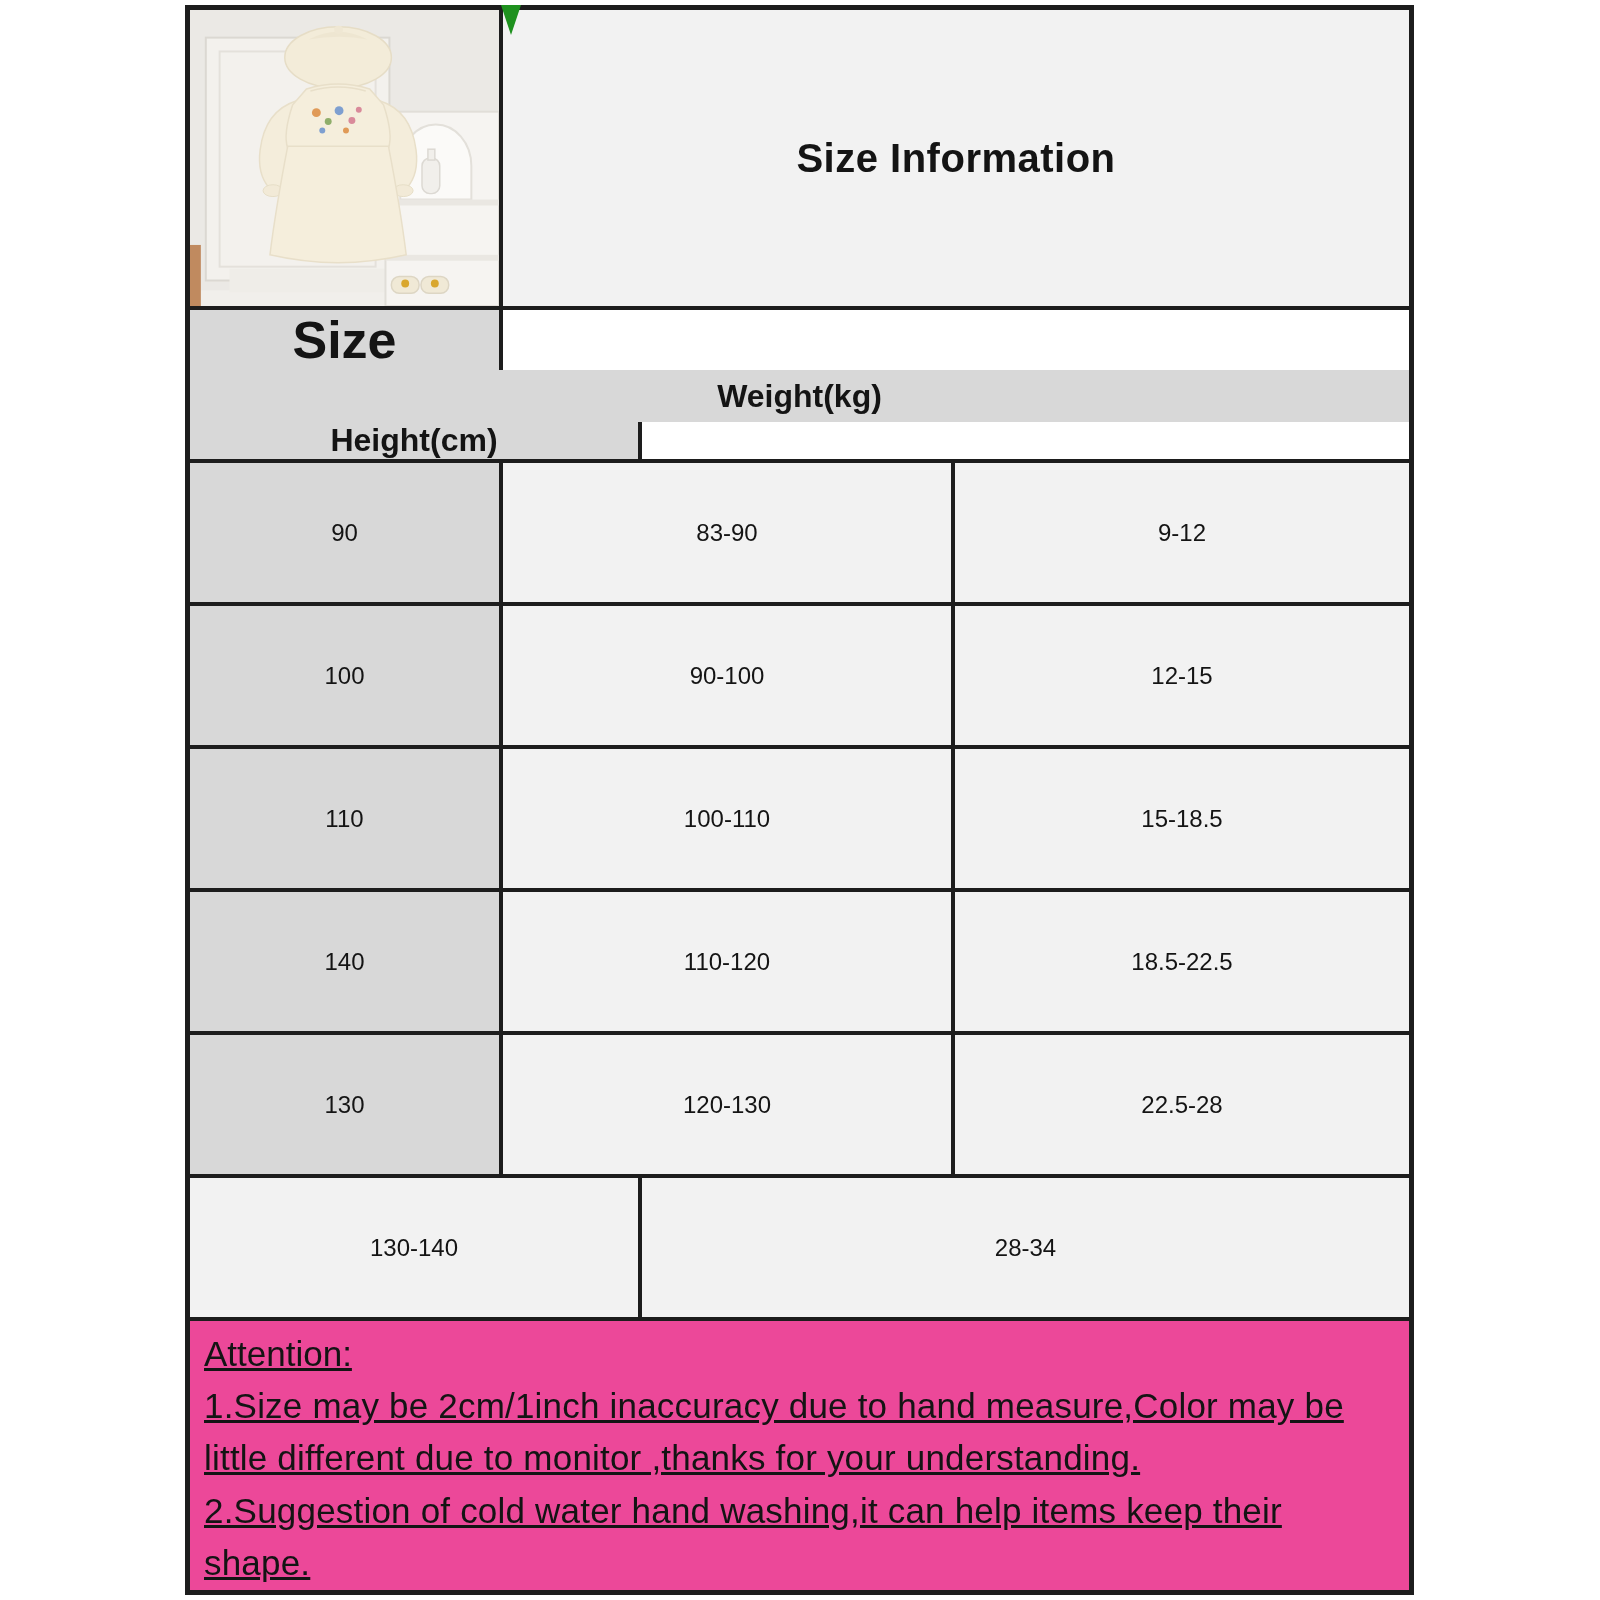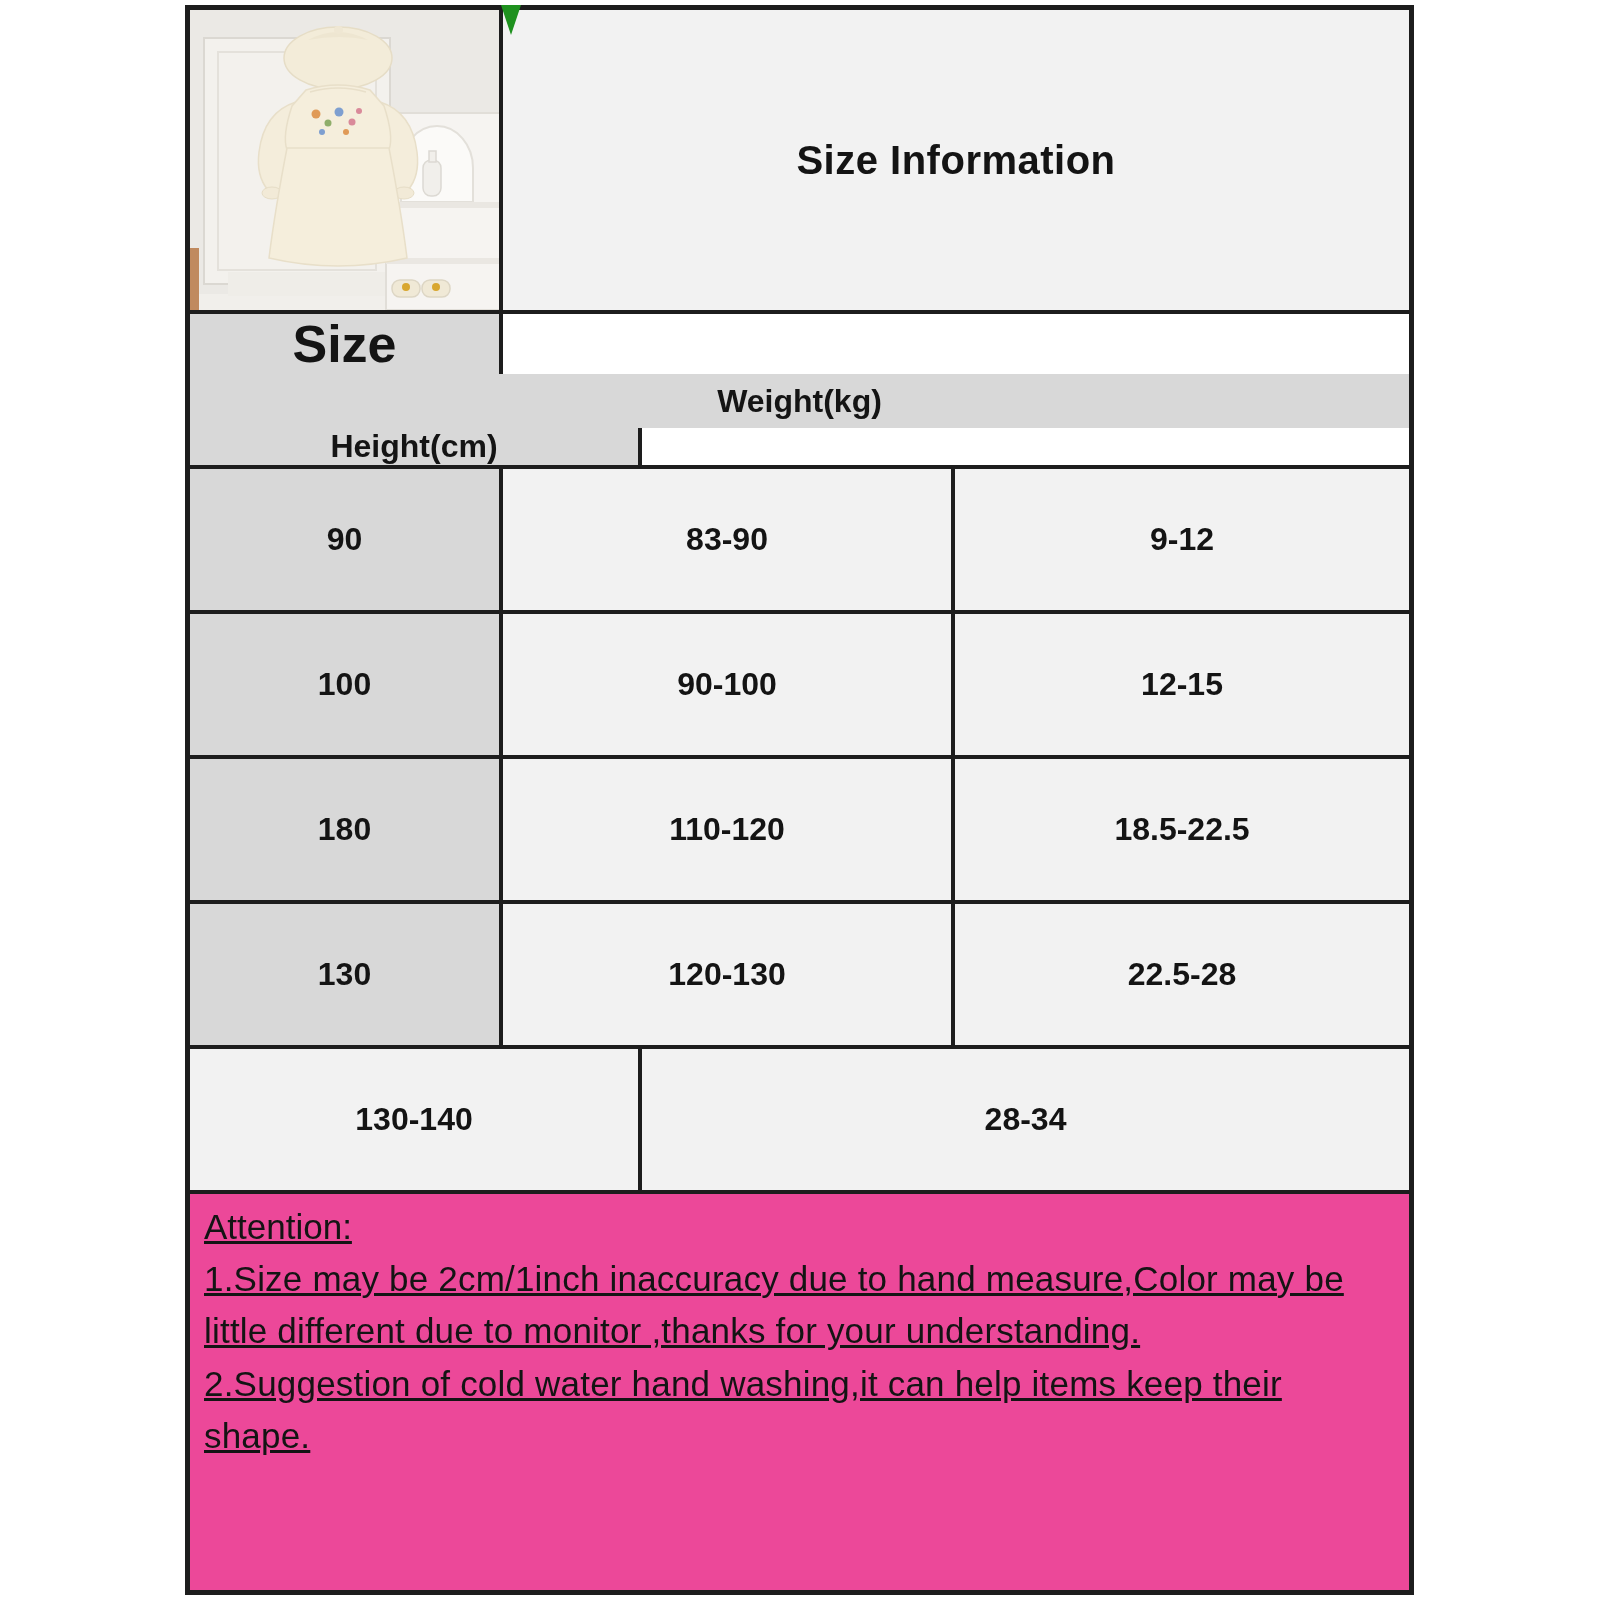--- a/index.html
+++ b/index.html
@@ -28,21 +28,21 @@
     border-left:10px solid transparent;border-right:10px solid transparent;
     border-top:30px solid #1e911e;
   }
   .header-row{height:155px;border-top:4px solid #1d1d1d;flex-direction:column;}
   .header-row .cell{background:#d8d8d8;}
   .th-size{font-size:52px;font-weight:700;}
   .th{font-size:32px;font-weight:700;}
   .data-row{height:145px;border-top:4px solid #1d1d1d;}
   .data-row .c1{background:#d8d8d8;}
   .data-row .c2,.data-row .c3{background:#f2f2f2;}
-  .val{font-size:32px;font-weight:700;}
+  .val{font-size:24px;font-weight:400;}
   .attention{
     border-top:4px solid #1d1d1d;flex:1;background:#ec4899;
     padding:8px 14px 0 14px;box-sizing:border-box;display:block;text-decoration:underline;
   }
   .attention .heading{font-size:35px;line-height:1.45;}
   .attention .line{font-size:35px;line-height:1.5;letter-spacing:0.2px;}
 </style>
 </head>
 <body>
 
@@ -143,21 +143,32 @@
       </div>
     <div class="cell c2">
         <span class="val">90-100</span>
       </div>
     <div class="cell c3">
         <span class="val">12-15</span>
       </div>
   </div>
   <div class="row data-row">
     <div class="cell c1">
-        <span class="val">180</span>
+        <span class="val">110</span>
+      </div>
+    <div class="cell c2">
+        <span class="val">100-110</span>
+      </div>
+    <div class="cell c3">
+        <span class="val">15-18.5</span>
+      </div>
+  </div>
+  <div class="row data-row">
+    <div class="cell c1">
+        <span class="val">140</span>
       </div>
     <div class="cell c2">
         <span class="val">110-120</span>
       </div>
     <div class="cell c3">
         <span class="val">18.5-22.5</span>
       </div>
   </div>
   <div class="row data-row">
     <div class="cell c1">

